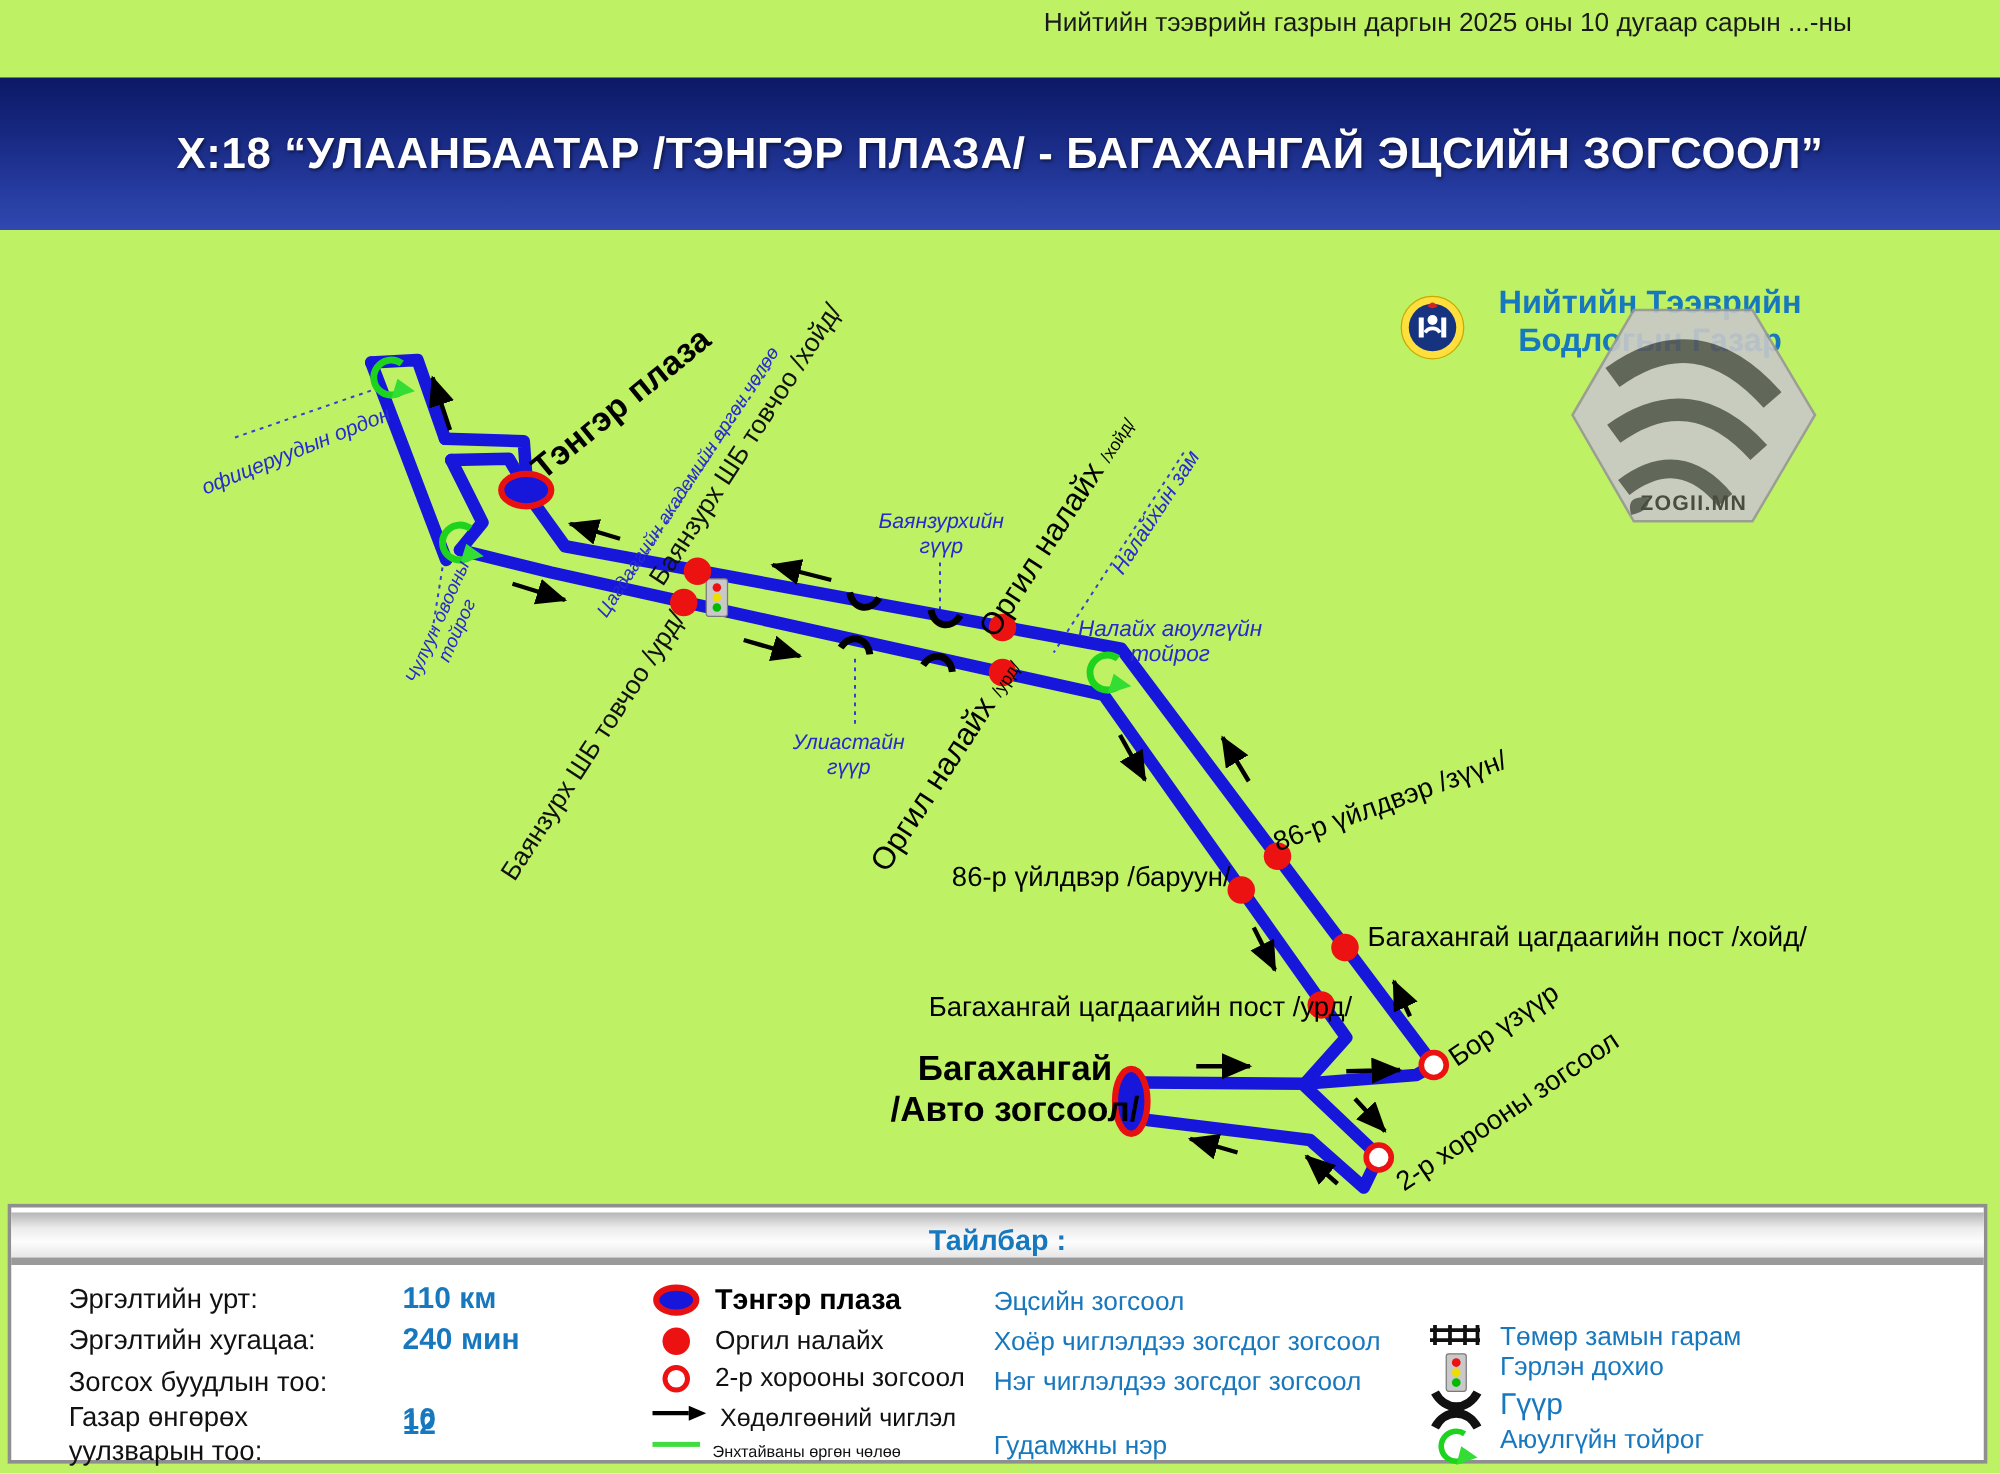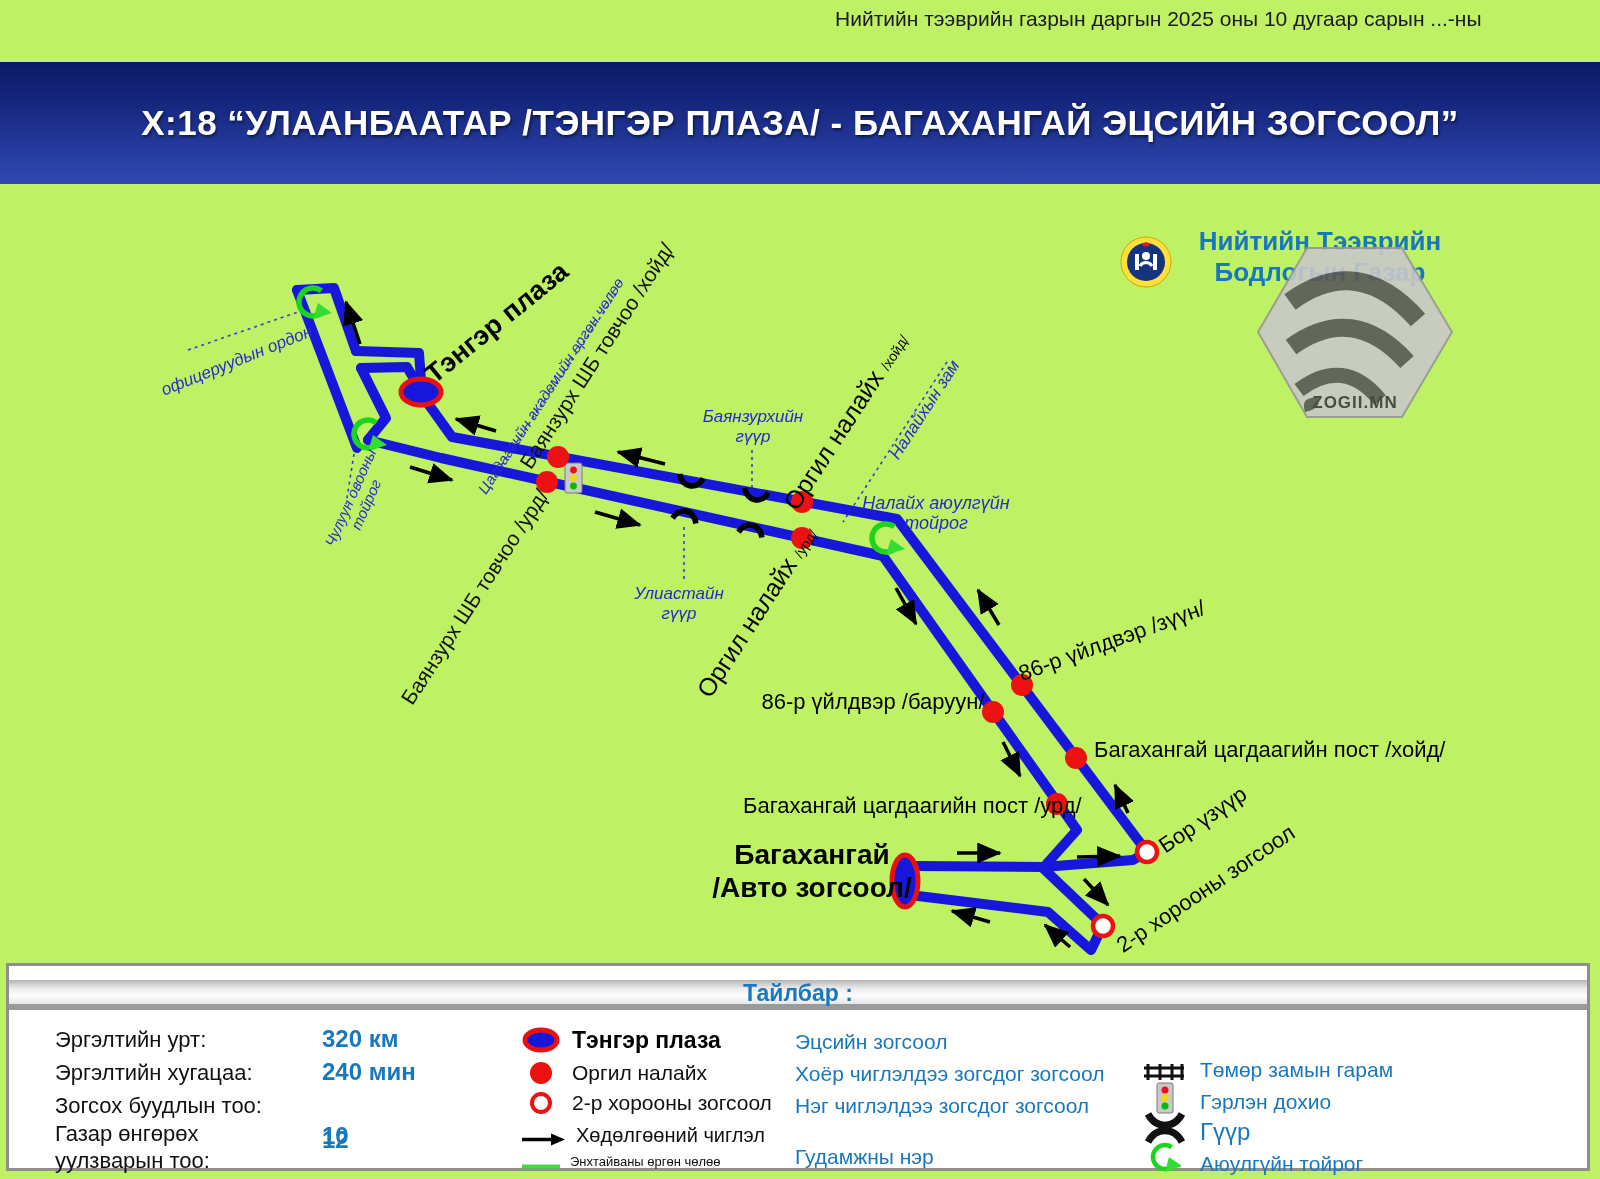--- a/index.html
+++ b/index.html
@@ -21,25 +21,25 @@
   .mlabel{position:absolute;white-space:nowrap;transform:translate(-50%,-50%);}
   .stop{font-size:22px;color:#000;}
   .stop-big{font-size:25px;color:#000;}
   .suffix{font-size:14px;}
   .terminal{font-weight:bold;color:#000;text-align:center;white-space:nowrap;}
   .road{color:#2929cf;font-style:italic;font-size:17px;text-align:center;line-height:20px;}
   .road-sm{font-size:15px;}
   
   .legend{position:absolute;left:6px;top:963px;width:1584px;height:208px;
           border:3px solid #8f8f8f;background:#fff;box-sizing:border-box;}
-  .legend-header{position:absolute;left:0;top:14px;width:100%;height:30px;
+  .legend-header{position:absolute;left:0;top:4px;width:100%;height:42px;
           background:linear-gradient(180deg,#b5b5b5 0%,#ececec 35%,#fdfdfd 65%,#e6e6e6 100%);
-          border-bottom:6px solid #9a9a9a;display:flex;align-items:flex-start;justify-content:center;box-sizing:border-box;}
+          border-bottom:6px solid #9a9a9a;display:flex;align-items:flex-end;justify-content:center;box-sizing:border-box;}
   .legend-header span{color:#1878be;font-weight:bold;font-size:23px;}
-  .lrow{position:absolute;display:flex;align-items:flex-end;gap:10px;transform:translateY(-50%);white-space:nowrap;}
+  .lrow{position:absolute;display:flex;align-items:flex-start;gap:10px;transform:translateY(-50%);white-space:nowrap;}
   .stat-label{font-size:22px;color:#111;line-height:27px;}
   .stat-value{font-size:24px;font-weight:bold;color:#1878be;}
   .lg-black{font-size:21px;color:#111;}
   .lg-black-b{font-size:23px;color:#000;font-weight:bold;}
   .lg-blue{font-size:21px;color:#1878be;}
   .lg-small{font-size:13px;color:#111;}
   .slope{font-size:15px;color:#1878be;font-style:italic;}
   .greenline{width:38px;height:4px;background:#3fdd3f;}
   svg{display:block;}
 </style>
@@ -234,21 +234,21 @@
   <div class="legend">
     <div class="legend-header">
       <span>Тайлбар :</span>
     </div>
   </div>
 
   <div class="lrow" style="left:55px;top:1039px;">
     <span class="stat-label">Эргэлтийн урт:</span>
     </div>
   <div class="lrow" style="left:322px;top:1039px;">
-    <span class="stat-value">320 км</span>
+    <span class="stat-value">110 км</span>
     </div>
 
   <div class="lrow" style="left:55px;top:1072px;">
     <span class="stat-label">Эргэлтийн хугацаа:</span>
     </div>
   <div class="lrow" style="left:322px;top:1072px;">
     <span class="stat-value">240 мин</span>
     </div>
 
   <div class="lrow" style="left:55px;top:1105px;">

